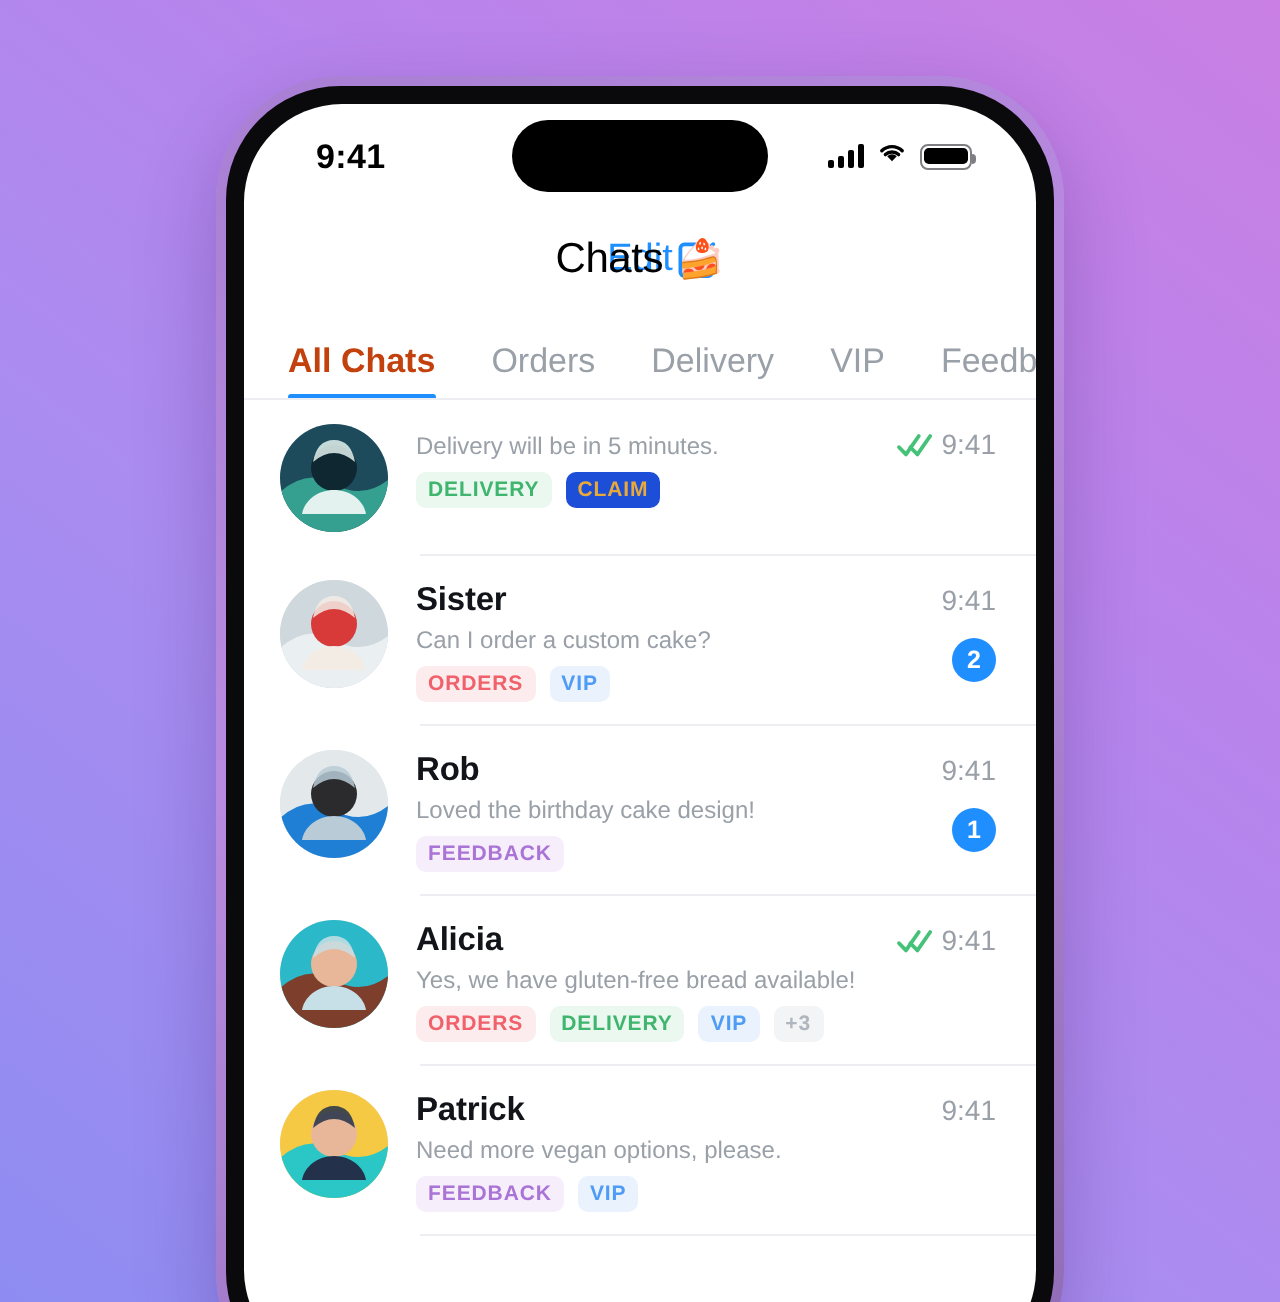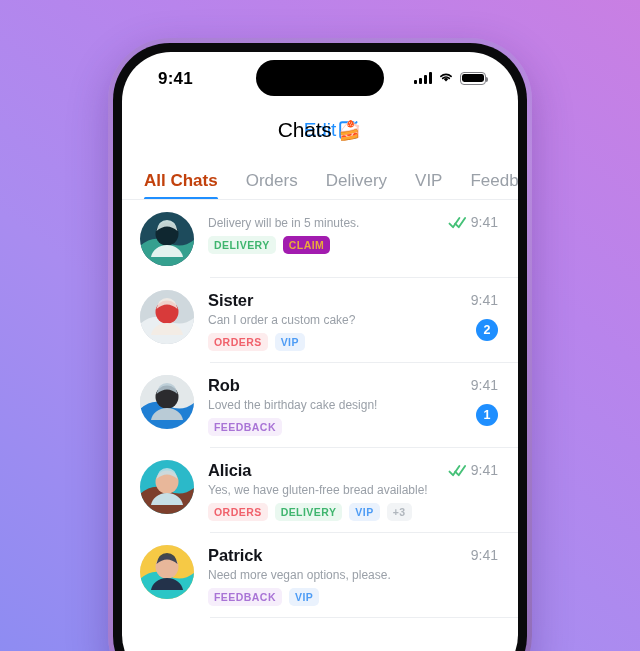--- a/index.html
+++ b/index.html
@@ -115,21 +115,21 @@
   .chat-msg{
     font-size:12px; color:#9aa0a8; margin-top:3px;
     white-space:nowrap; overflow:hidden; text-overflow:ellipsis;
   }
   .chat-tags{ display:flex; align-items:center; gap:7px; margin-top:6px; }
   .tag{
     font-size:10.5px; font-weight:bold; letter-spacing:.45px;
     padding:3px 6px; border-radius:5px;
   }
   .tag-delivery{ color:#3fb56e; background:#eaf8f0; }
-  .tag-claim{ color:#e8a93b; background:#a21caf; }
+  .tag-claim{ color:#e8a93b; background:#1d4ed8; }
   .tag-orders{ color:#f0616b; background:#fdeced; }
   .tag-vip{ color:#4e9cf5; background:#eaf2fd; }
   .tag-feedback{ color:#a974d6; background:#f6eefb; }
   .tag-more{ color:#b0b6bd; background:#f2f4f6; }
 
   .chat-meta{
     flex:0 0 auto; display:flex; flex-direction:column; align-items:flex-end;
     gap:11px; padding-top:2px;
   }
   .meta-top{ display:flex; align-items:center; gap:4px; }

